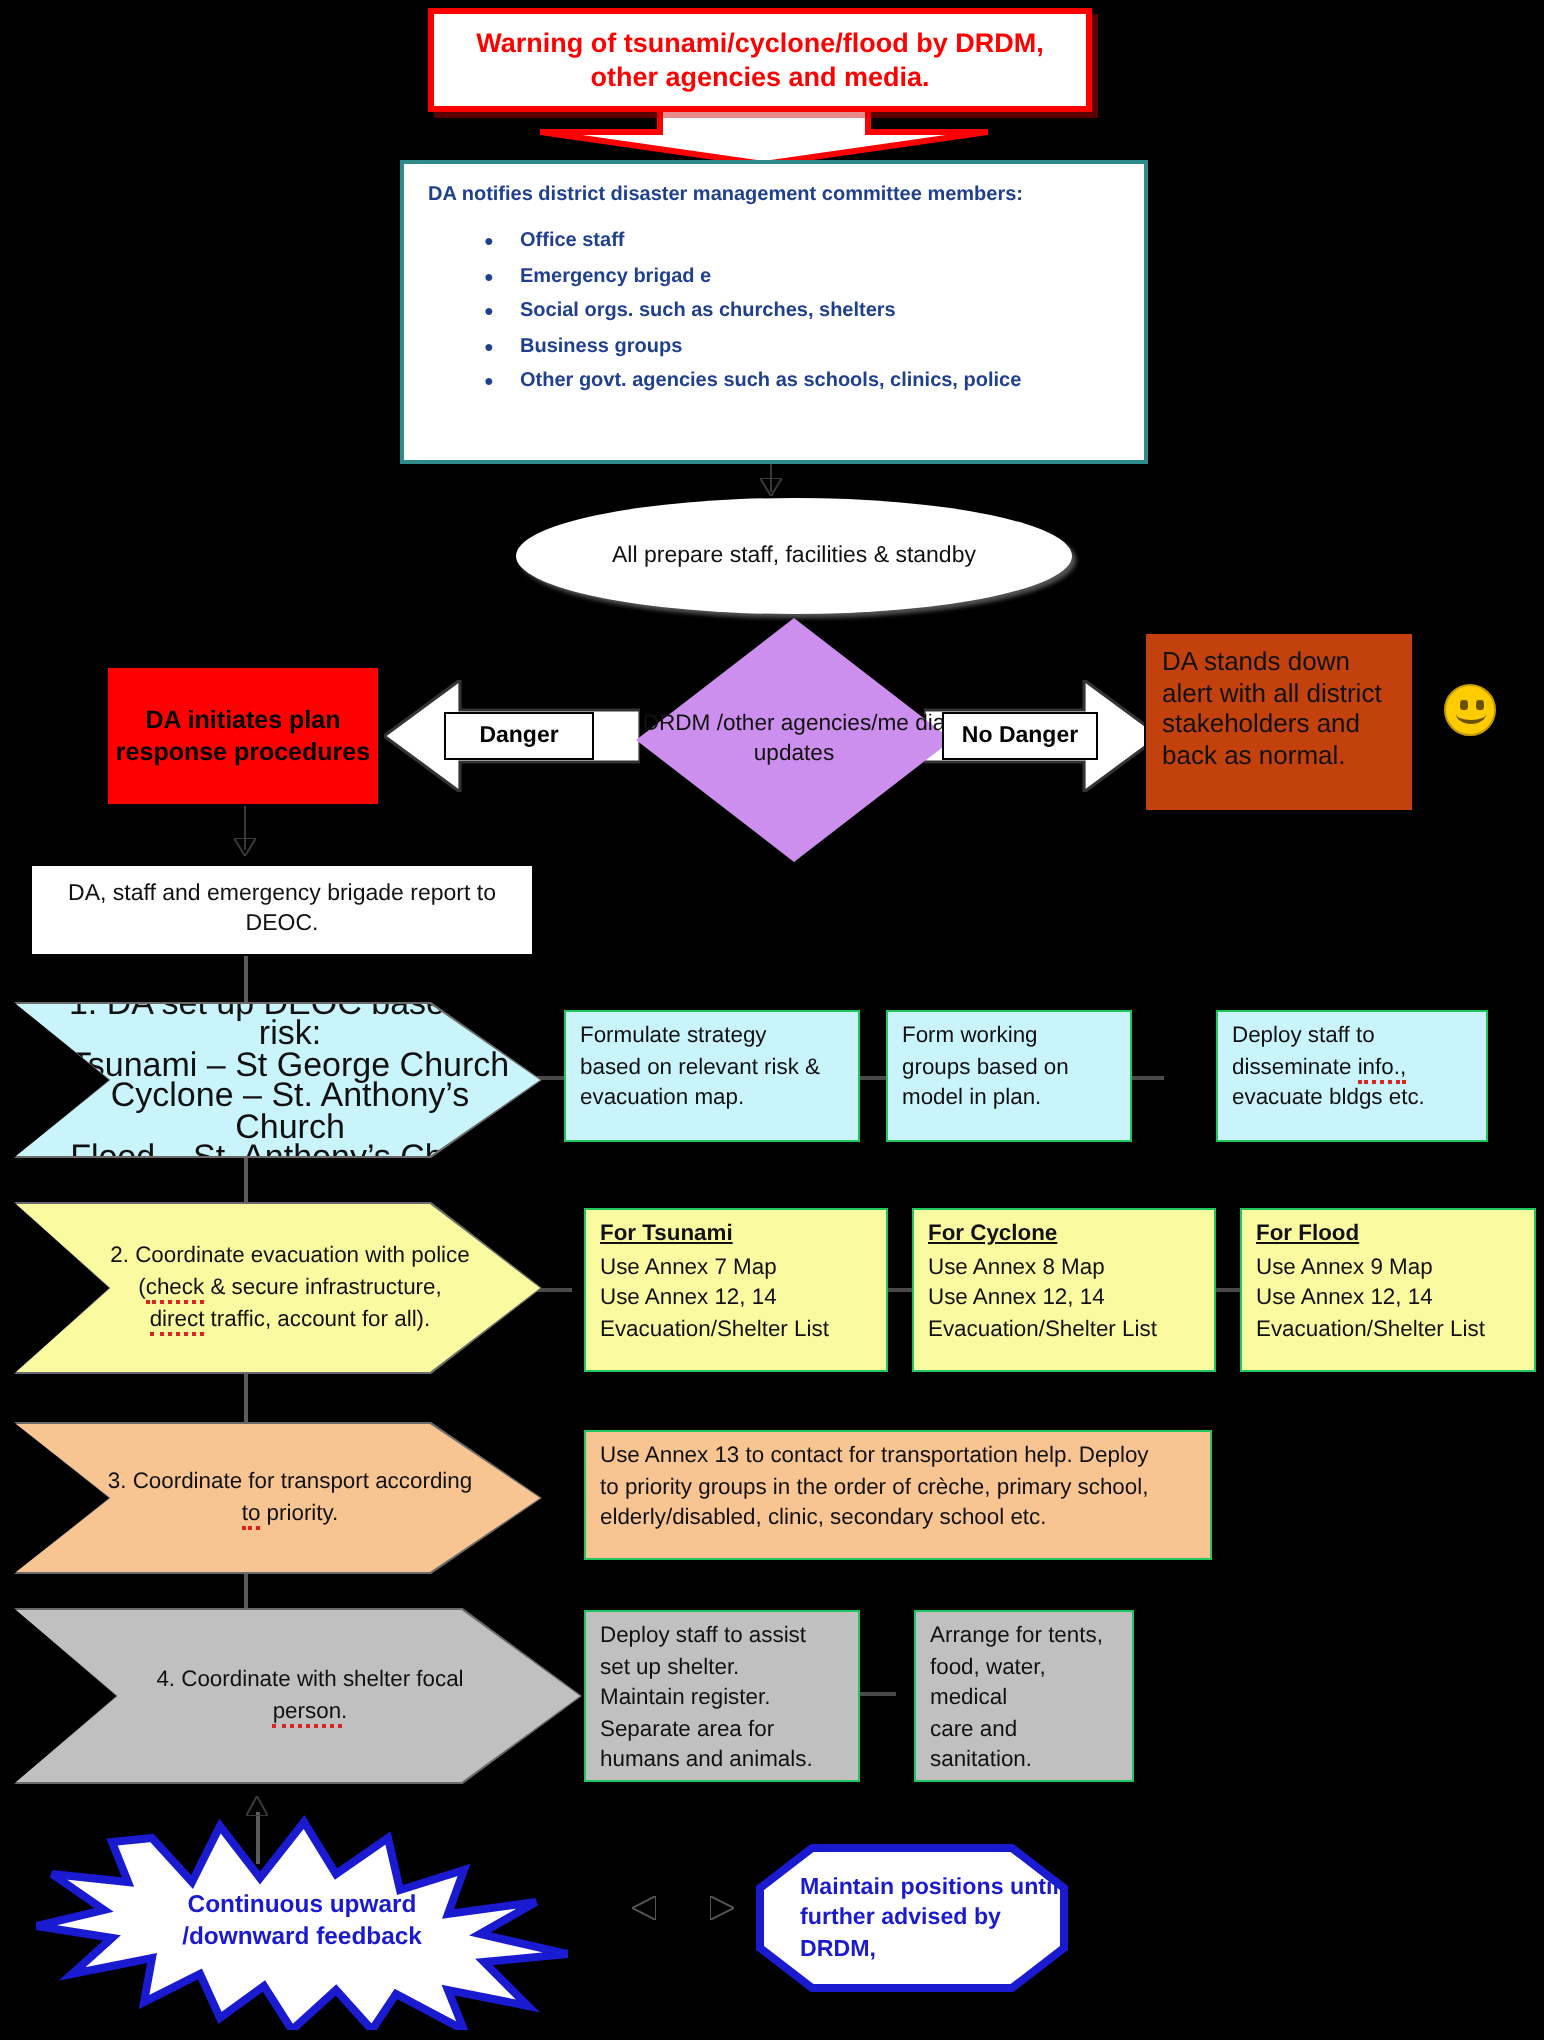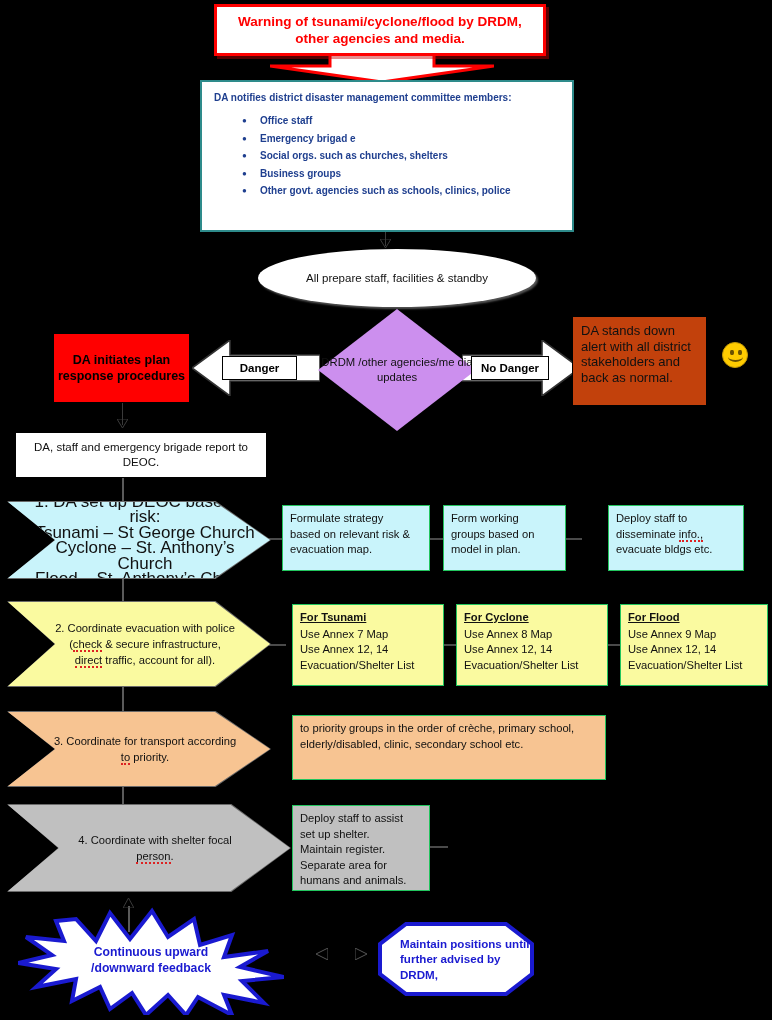--- a/index.html
+++ b/index.html
@@ -388,20 +388,21 @@
 
   <div class="chev-border" style="left:7px; top:711px; width:264px; height:76px;"></div>
   <div class="chev" id="chev-3">
     <div class="ctext">
       <div>3.  Coordinate for transport according</div>
       <div><span class="spell">to</span> priority.</div>
     </div>
   </div>
 
   <div class="dbox orange" style="left:292px; top:715px; width:314px; height:65px;">
+    <div>Use Annex 13 to contact for transportation help.  Deploy</div>
     <div>to priority groups in the order of crèche, primary school,</div>
     <div>elderly/disabled, clinic, secondary school etc.</div>
   </div>
 
   <div class="chev-border" style="left:7px; top:804px; width:284px; height:88px;"></div>
   <div class="chev" id="chev-4">
     <div class="ctext">
       <div>4.  Coordinate with shelter focal</div>
       <div><span class="spell">person</span>.</div>
     </div>
@@ -409,20 +410,25 @@
 
   <div class="dbox grayb" style="left:292px; top:805px; width:138px; height:86px;">
     <div>Deploy staff to assist</div>
     <div>set up shelter.</div>
     <div>Maintain register.</div>
     <div>Separate area for</div>
     <div>humans and animals.</div>
   </div>
 
   <div class="hline" style="left:428px; top:846px; width:20px;"></div>
+  <div class="dbox grayb" style="left:457px; top:805px; width:110px; height:86px;">
+    <div>Arrange for tents,</div>
+    <div>food, water, medical</div>
+    <div>care and sanitation.</div>
+  </div>
 
   <div class="abs vline" style="left:128px; top:906px; height:26px;"></div>
   <svg class="abs" style="left:123px; top:898px; width:11px; height:10px;" viewBox="0 0 11 10">
     <polygon points="5.5,0 11,10 0,10" fill="none" stroke="#3a3a3a" stroke-width="1"></polygon>
   </svg>
 
   <div class="abs" id="feedback-star">
     <svg viewBox="0 0 266 110" preserveAspectRatio="none" style="width:100%;height:100%;">
       <polygon fill="#ffffff" stroke="#1a1ad0" stroke-width="4" points="58,14 78,36 92,8 112,34 134,6 150,32 176,14 182,40 214,30 206,52 250,46 222,62 266,72 224,76 246,98 206,90 214,110 180,92 168,110 150,90 128,110 114,88 92,104 82,82 54,96 58,74 18,82 38,64 0,58 34,50 8,32 46,36 38,16"></polygon>
     </svg>

